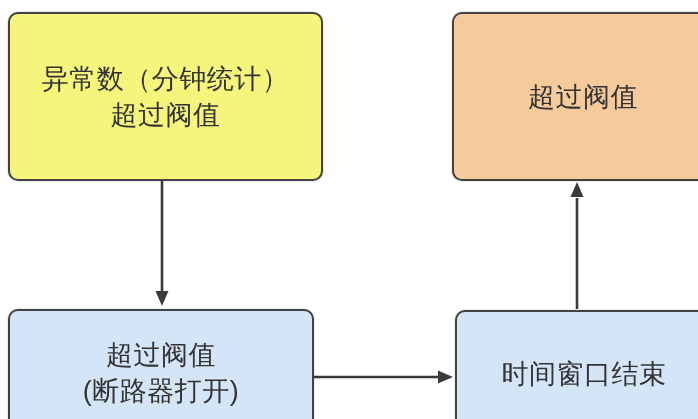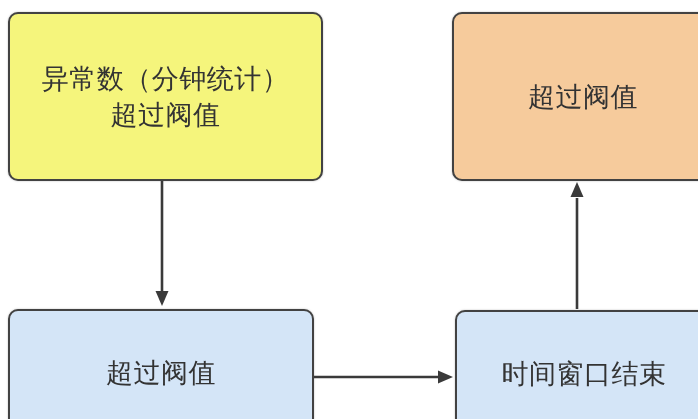--- a/index.html
+++ b/index.html
@@ -56,20 +56,21 @@
     <span class="node-label">异常数（分钟统计）</span>
     <span class="node-label">超过阀值</span>
   </div>
 
   <div class="node" id="node-close-degradation" style="background: rgb(246, 203, 156);">
     <span class="node-label">超过阀值</span>
   </div>
 
   <div class="node" id="node-trigger-degradation" style="background: rgb(212, 229, 247);">
     <span class="node-label">超过阀值</span>
+    <span class="node-label">(断路器打开)</span>
   </div>
 
   <div class="node" id="node-time-window-end" style="background: rgb(212, 229, 247);">
     <span class="node-label">时间窗口结束</span>
   </div>
 
   <svg id="connector-layer" viewBox="0 0 698 419" xmlns="http://www.w3.org/2000/svg">
     <g>
       <line x1="162" y1="181" x2="162" y2="292"></line>
       <polygon points="162,306 155.5,291 168.5,291"></polygon>

